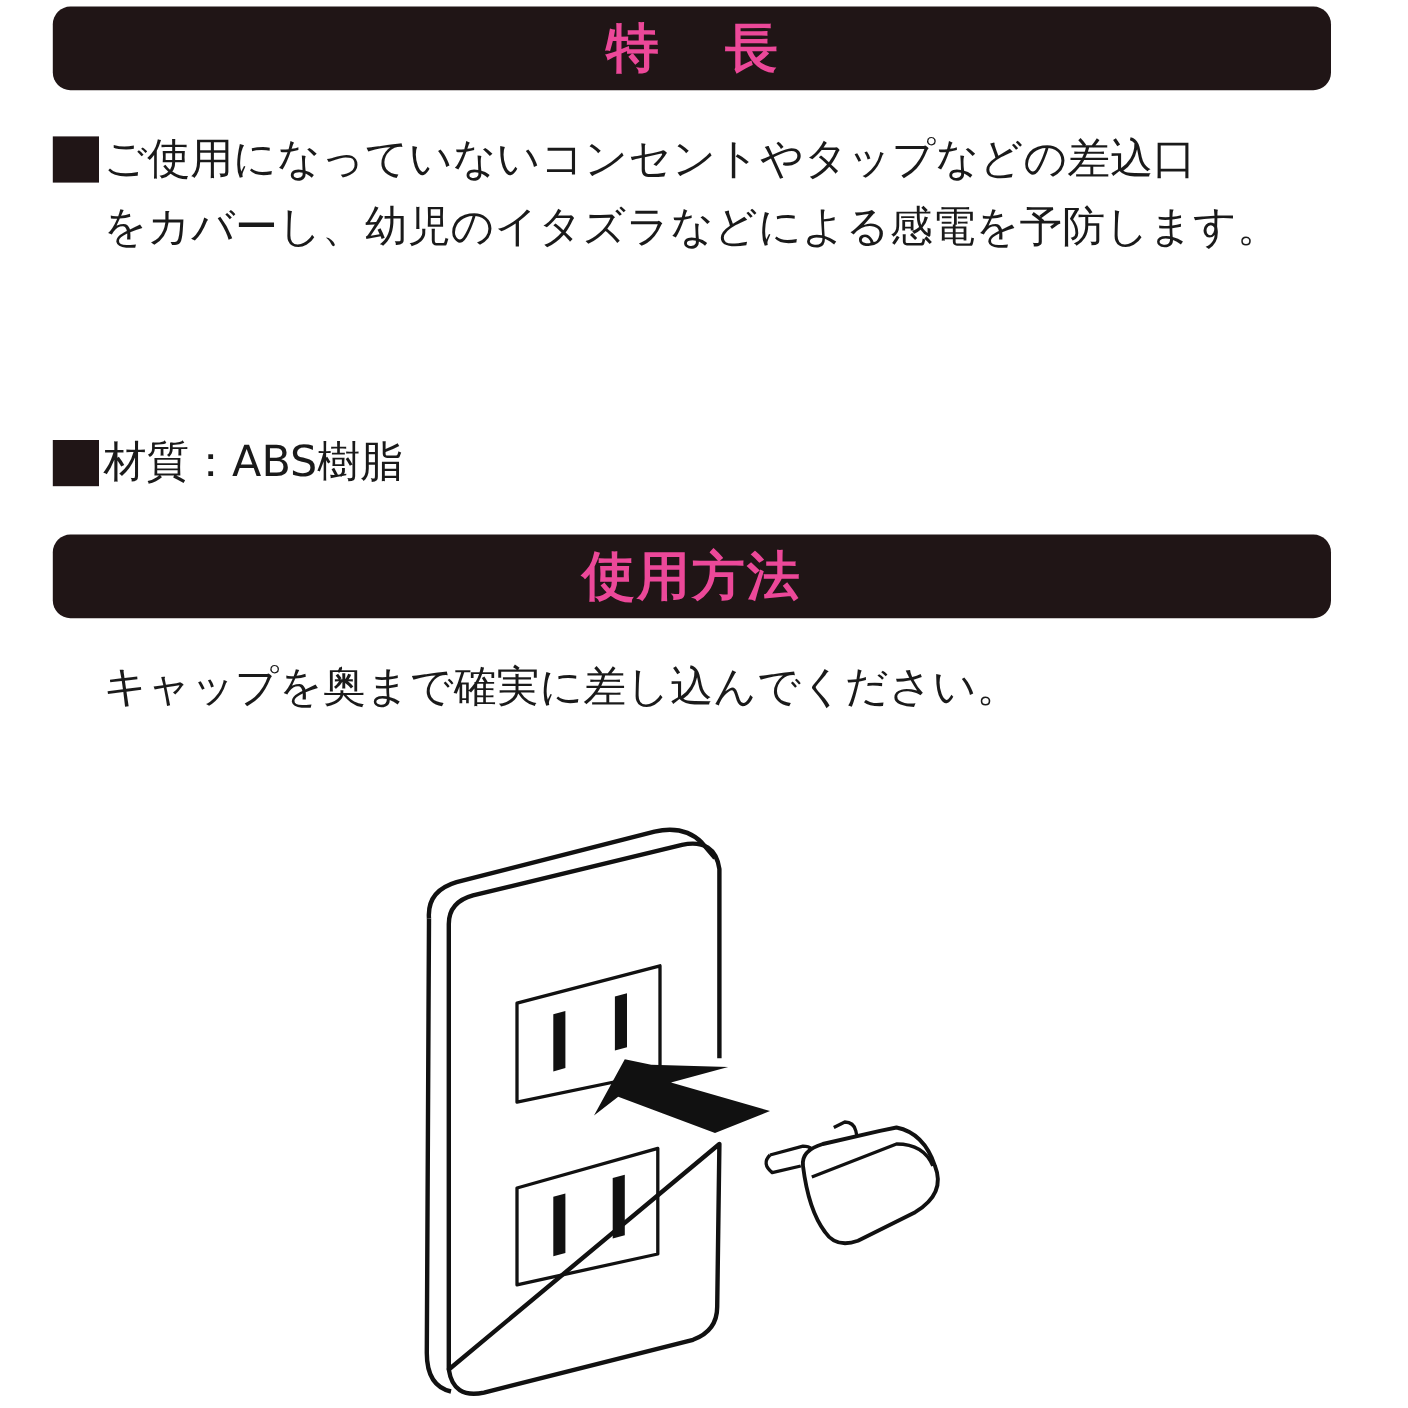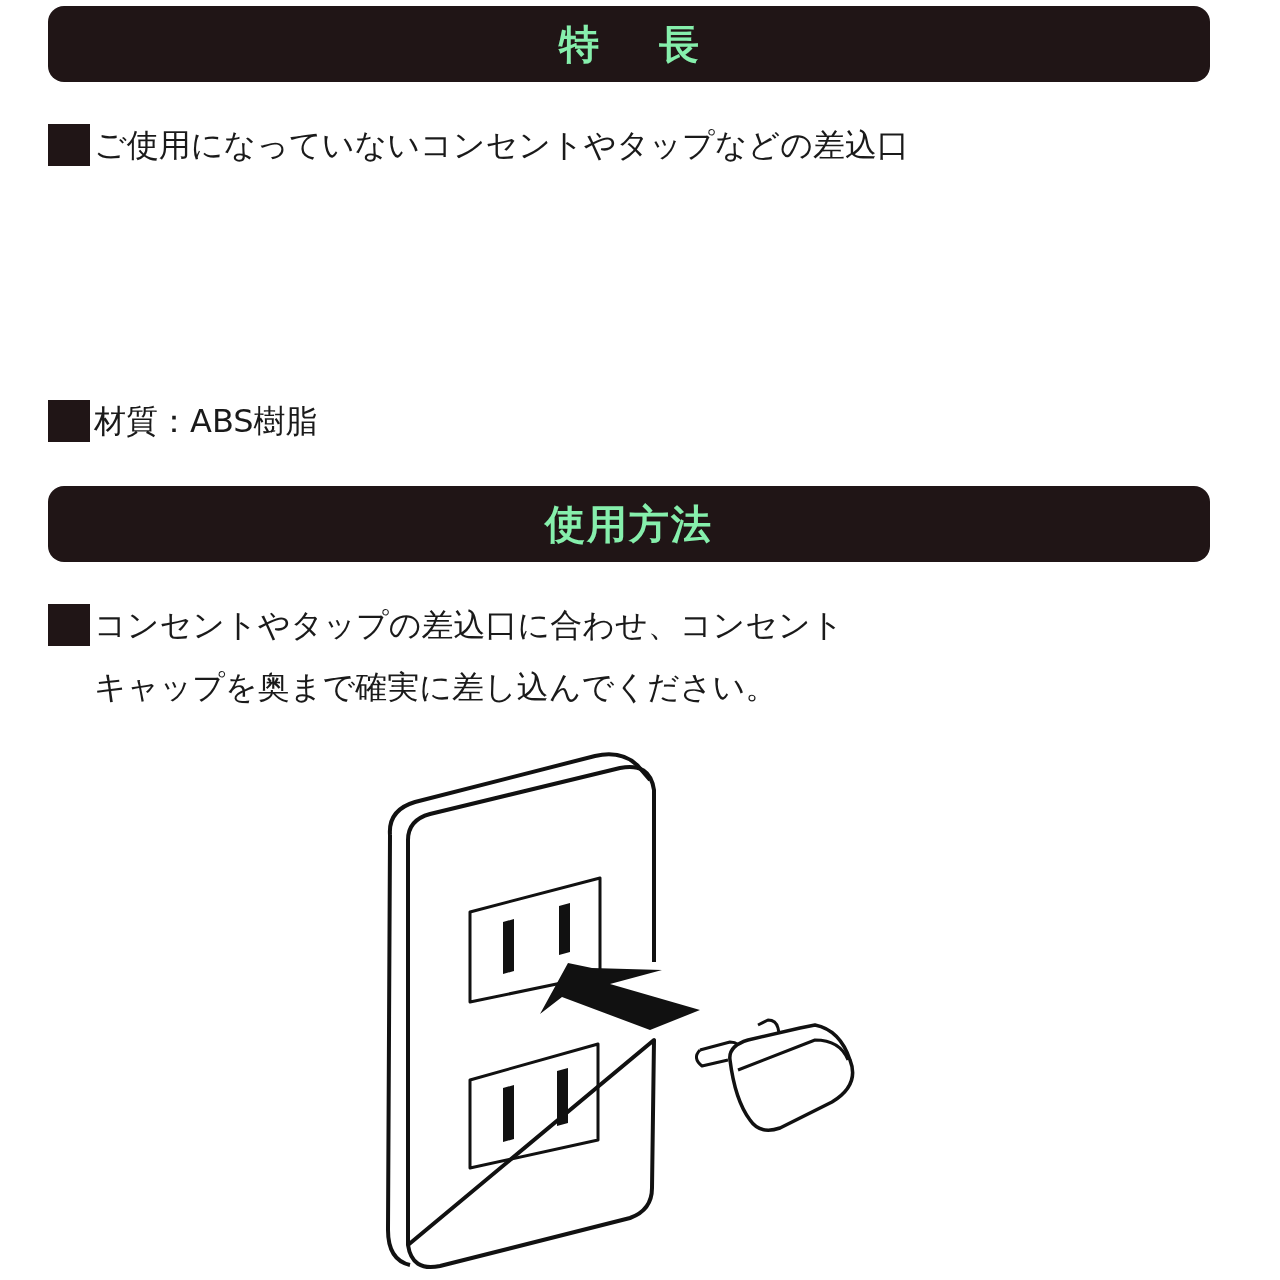--- a/index.html
+++ b/index.html
@@ -1,24 +1,24 @@
 <!DOCTYPE html>
 <html><head>
 <meta charset="utf-8">
 <style>
   html, body { margin: 0; padding: 0; background: #ffffff; }
   body { width: 1280px; height: 1280px; position: relative; overflow: hidden;
          font-family: "DejaVu Sans", "Liberation Sans", sans-serif; color: #1a1a1a; }
   .bar { position: absolute; left: 48px; width: 1162px; height: 76px; background: #201516;
          border-radius: 16px; display: flex; align-items: center; justify-content: center; }
-  .bar span { color: #86efac; font-size: 40px; font-weight: bold; letter-spacing: 2px; }
+  .bar span { color: #ec4899; font-size: 48px; font-weight: bold; letter-spacing: 2px; }
   .bar1 { top: 6px; }
   .bar1 span { letter-spacing: 60px; margin-right: -60px; }
   .bar2 { top: 486px; text-align: center; }
-  .item { position: absolute; left: 48px; font-size: 32px; line-height: 62px; }
+  .item { position: absolute; left: 48px; font-size: 39px; line-height: 62px; }
   .item .row { display: flex; align-items: center; white-space: nowrap; }
   .item .sq { width: 42px; height: 42px; background: #201516; display: inline-block; margin-right: 4px; flex: none; }
   .item .cont { padding-left: 46px; white-space: nowrap; }
   .i1 { top: 114px; }
   .i2 { top: 244px; }
   .i3 { top: 390px; }
   .i4 { top: 594px; }
   .illus { position: absolute; left: 370px; top: 740px; width: 520px; height: 540px; }
 </style>
 </head>
@@ -26,41 +26,38 @@
 
 <div class="bar bar1">
   <span>特長</span>
 </div>
 
 <div class="item i1">
   <div class="row">
       <i class="sq"></i>
       <span>ご使用になっていないコンセントやタップなどの差込口</span>
     </div>
+  <div class="cont">をカバーし、幼児のイタズラなどによる感電を予防します。</div>
 </div>
 
 <div class="item i2">
 </div>
 
 <div class="item i3">
   <div class="row">
       <i class="sq"></i>
       <span>材質：ABS樹脂</span>
     </div>
 </div>
 
 <div class="bar bar2">
   <span>使用方法</span>
 </div>
 
 <div class="item i4">
-  <div class="row">
-      <i class="sq"></i>
-      <span>コンセントやタップの差込口に合わせ、コンセント</span>
-    </div>
   <div class="cont">キャップを奥まで確実に差し込んでください。</div>
 </div>
 
 <svg class="illus" viewBox="0 0 520 540" xmlns="http://www.w3.org/2000/svg">
   <g fill="none" stroke="#111" stroke-width="4" stroke-linejoin="round">
 
     <path d="M20 95 Q18 70 45 62 L225 16 Q252 10 268 26 L280 40"></path>
     <path d="M20 95 L18 490 Q18 520 40 525"></path>
 
     <path d="M38 100 Q38 80 60 74 L250 28 Q280 22 284 50 L284 222"></path>

